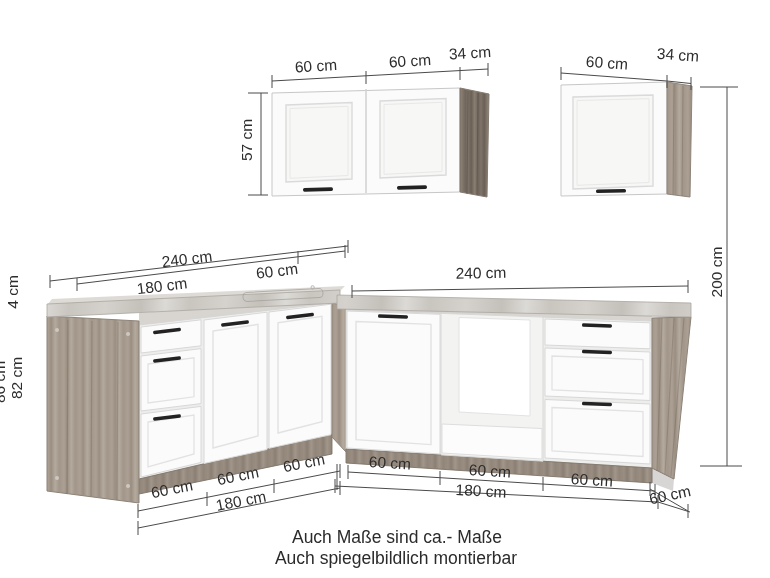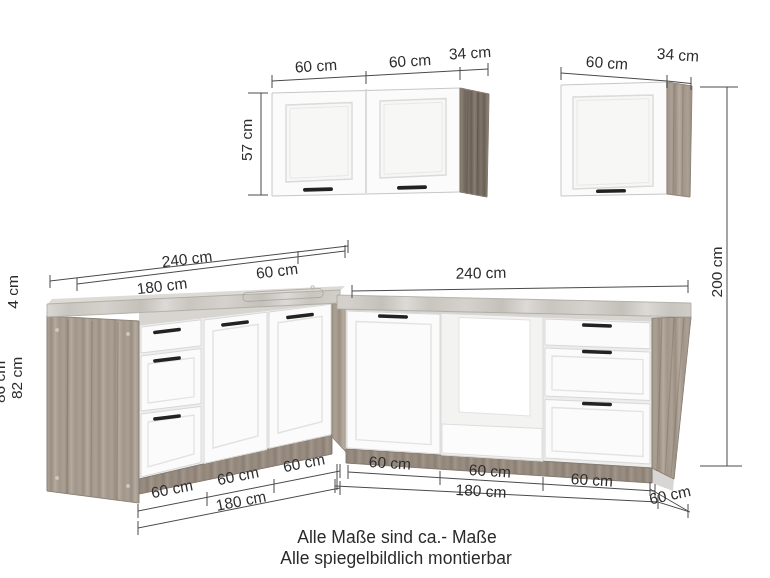--- a/index.html
+++ b/index.html
@@ -207,16 +207,16 @@
 <div class="lbl" style="left:390px;top:463px;transform:translate(-50%,-50%) rotate(3.5deg);">60 cm</div>
 <div class="lbl" style="left:490px;top:471px;transform:translate(-50%,-50%) rotate(3.5deg);">60 cm</div>
 <div class="lbl" style="left:592px;top:480px;transform:translate(-50%,-50%) rotate(3.5deg);">60 cm</div>
 <div class="lbl" style="left:481px;top:491px;transform:translate(-50%,-50%) rotate(3deg);">180 cm</div>
 <div class="lbl" style="left:670px;top:495px;transform:translate(-50%,-50%) rotate(-12deg);">60 cm</div>
 
 <div class="lbl" style="left:13px;top:292px;transform:translate(-50%,-50%) rotate(-90deg);">4 cm</div>
 <div class="lbl" style="left:17px;top:378px;transform:translate(-50%,-50%) rotate(-90deg);">82 cm</div>
 <div class="lbl" style="left:0px;top:382px;transform:translate(-50%,-50%) rotate(-90deg);">86 cm</div>
 
-<div class="footer-line" style="left:397px;top:537px;">Alle Maße sind ca.- Maße</div>
-<div class="footer-line" style="left:396px;top:558px;">Alle spiegelbildlich montierbar</div>
+<div class="footer-line" style="left:397px;top:537px;">Auch Maße sind ca.- Maße</div>
+<div class="footer-line" style="left:396px;top:558px;">Auch spiegelbildlich montierbar</div>
 
 </div>
 
 </body></html>

